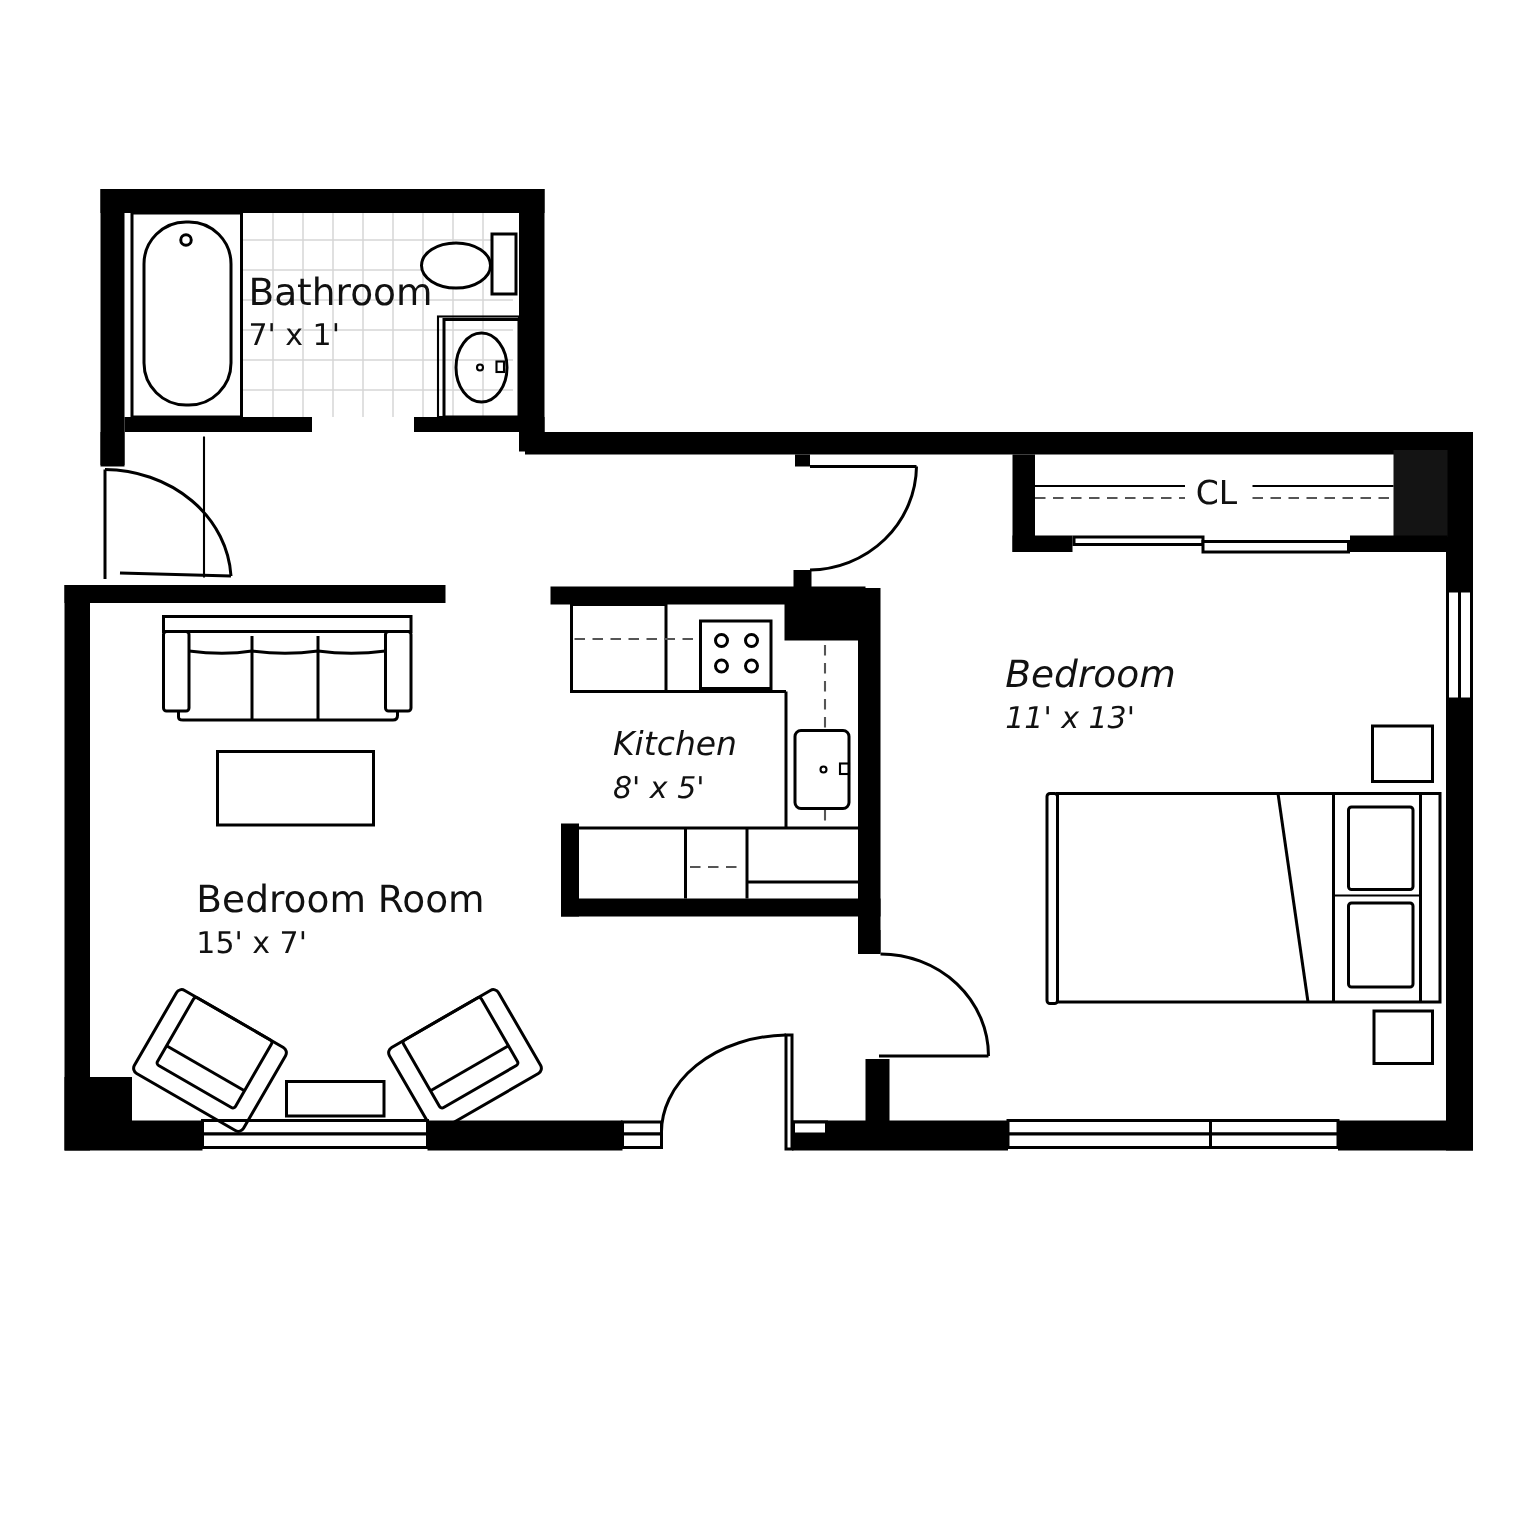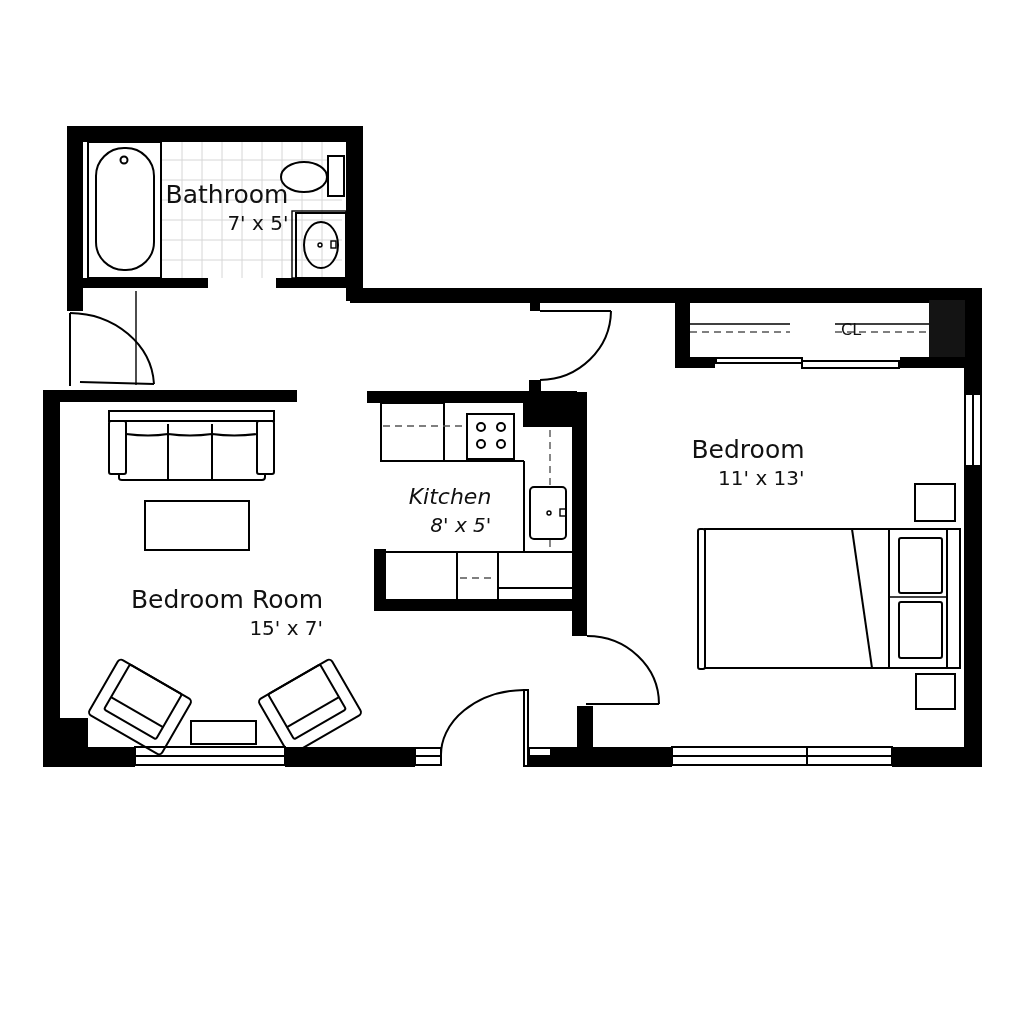--- a/index.html
+++ b/index.html
@@ -5,24 +5,24 @@
   html, body { margin: 0; padding: 0; background: #ffffff; }
   body { width: 1024px; height: 1024px; position: relative; overflow: hidden; font-family: "DejaVu Sans", "Liberation Sans", sans-serif; }
   #plan { position: absolute; left: 0; top: 0; width: 1024px; height: 1024px; }
   .wall { fill: #000000; }
   .wall-dark { fill: #141414; }
   .line { fill: none; stroke: #000; stroke-width: 2; }
   .thin { fill: none; stroke: #000; stroke-width: 1.4; }
   .fillw { fill: #fff; stroke: #000; stroke-width: 2; }
   .tile { stroke: #d6d6d6; stroke-width: 1; }
   .dash { fill: none; stroke: #555; stroke-width: 1.4; stroke-dasharray: 7 5; }
-  .label { position: absolute; text-align: right; color: #111; font-family: "DejaVu Sans", "Liberation Sans", sans-serif; white-space: nowrap; transform: translateX(-50%); }
+  .label { position: absolute; text-align: left; color: #111; font-family: "DejaVu Sans", "Liberation Sans", sans-serif; white-space: nowrap; transform: translateX(-50%); }
   .room-name { font-size: 25px; line-height: 30px; }
   .room-dim { font-size: 20px; line-height: 26px; }
-  .cl { font-size: 16px; line-height: 26px; margin-left: 40px; }
+  .cl { font-size: 22px; line-height: 26px; }
 </style>
 </head>
 <body>
 
 <svg id="plan" viewBox="0 0 1024 1024" xmlns="http://www.w3.org/2000/svg">
 
   <g>
 
     <g>
       <rect x="162" y="142" width="180" height="136" fill="#fff"></rect>
@@ -212,29 +212,29 @@
     <line class="line" x1="947" y1="529" x2="947" y2="668"></line>
   </g>
   <rect class="line" x="915" y="484" width="40" height="37"></rect>
   <rect class="line" x="916" y="674" width="39" height="35"></rect>
 
   <rect class="wall" x="572" y="620" width="15" height="16"></rect>
 </svg>
 
 <div class="label" style="left:227px; top:180px;">
   <div class="room-name">Bathroom</div>
-  <div class="room-dim">7' x 5'</div>
+  <div class="room-dim">7' x 1'</div>
 </div>
 
 <div class="label" style="left:450px; top:482px;font-style:italic;">
   <div class="room-name" style="font-size:22px;">Kitchen</div>
   <div class="room-dim">8' x 5'</div>
 </div>
 
-<div class="label" style="left:748px; top:435px;">
+<div class="label" style="left:727px; top:435px;font-style:italic;">
   <div class="room-name">Bedroom</div>
   <div class="room-dim">11' x 13'</div>
 </div>
 
 <div class="label" style="left:227px; top:585px;">
   <div class="room-name">Bedroom Room</div>
   <div class="room-dim">15' x 7'</div>
 </div>
 
 <div class="label cl" style="left:811px; top:317px;">CL</div>

